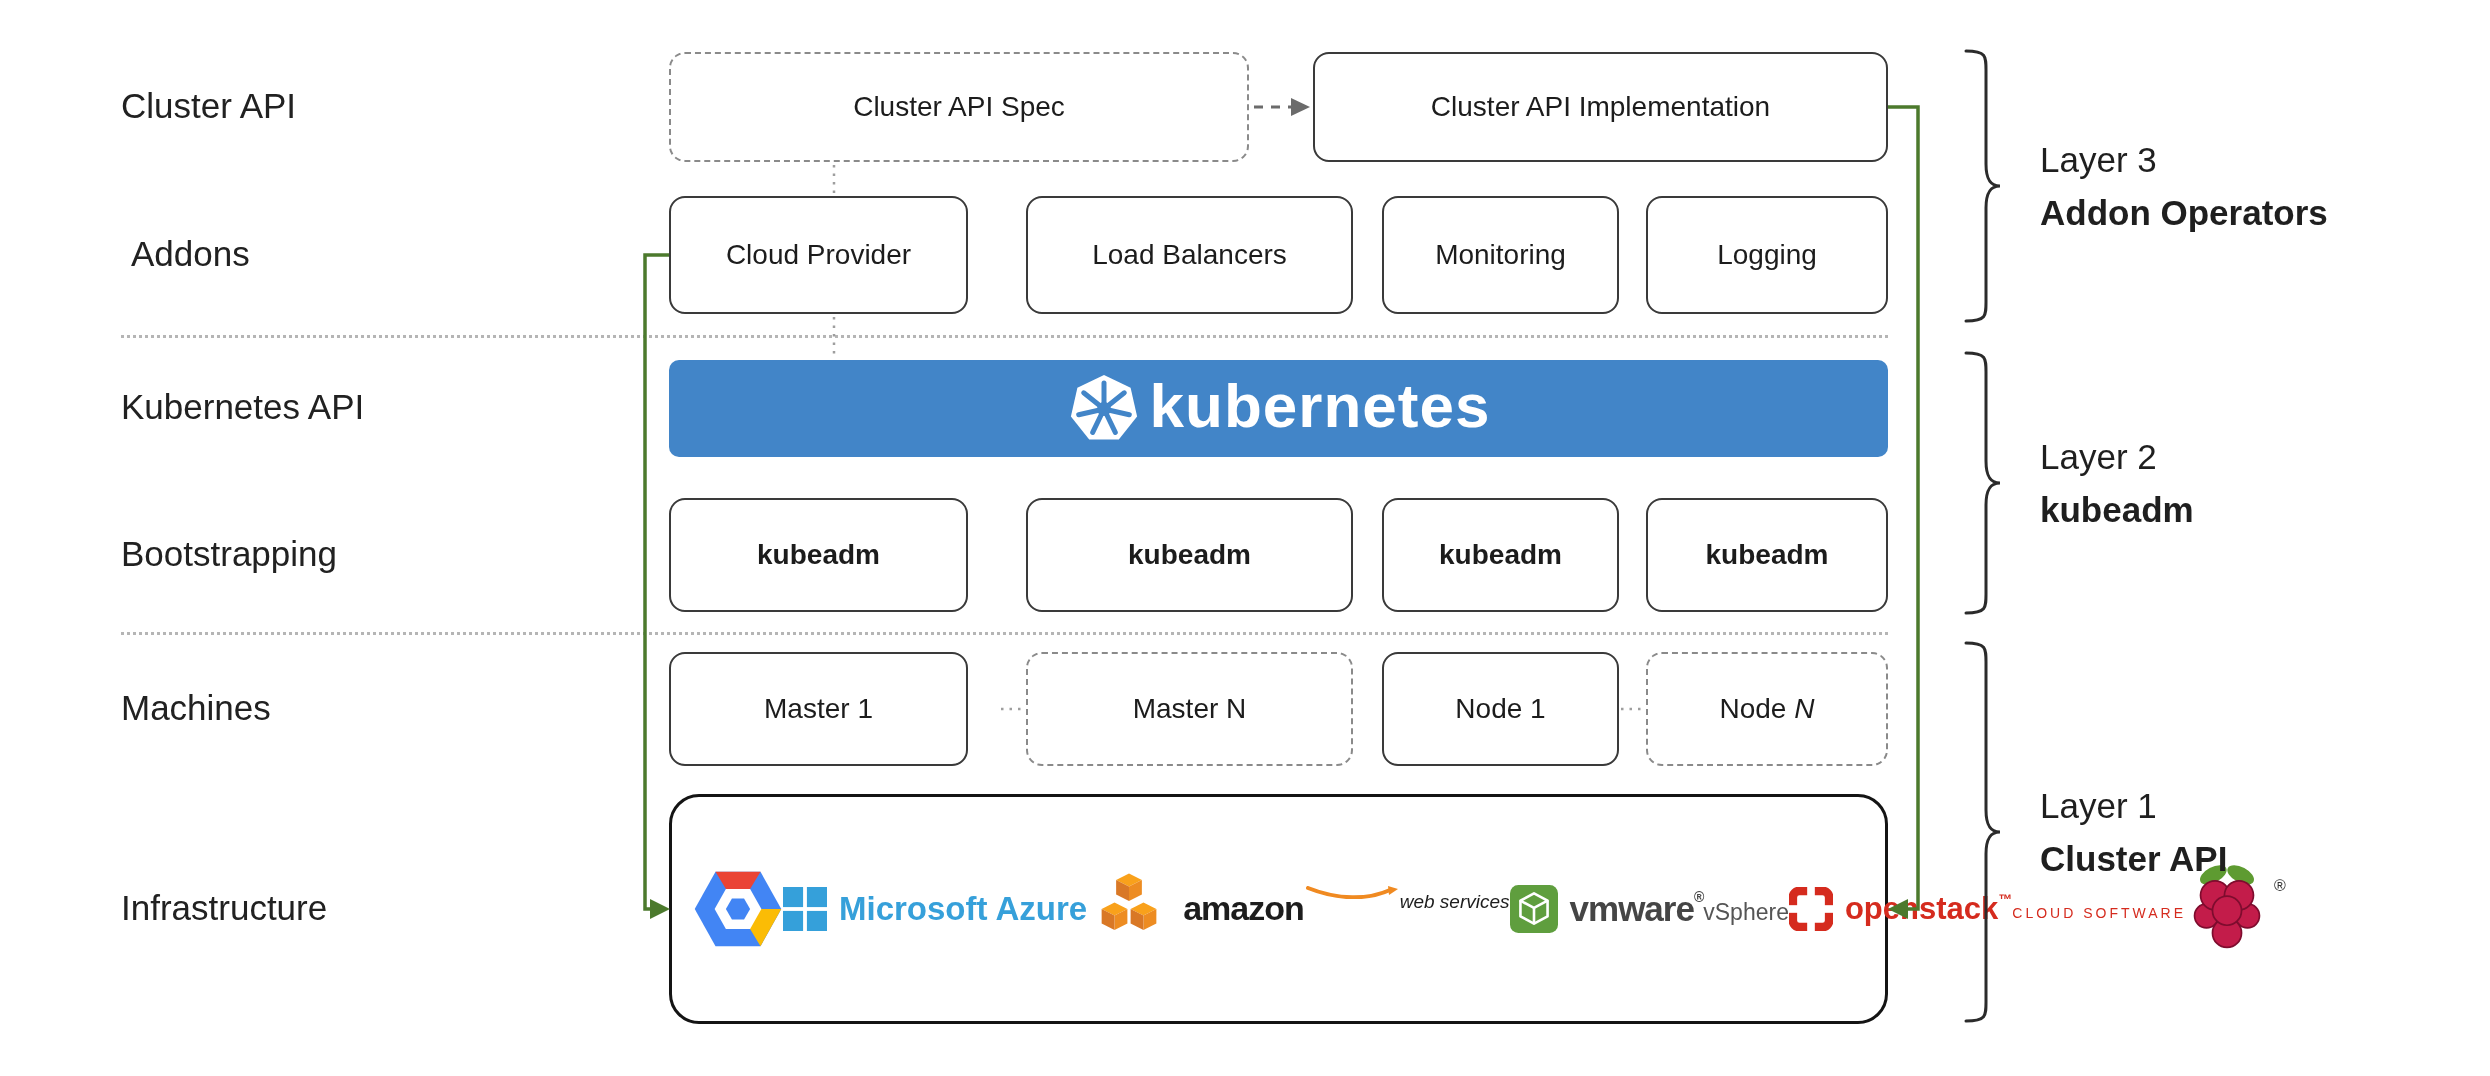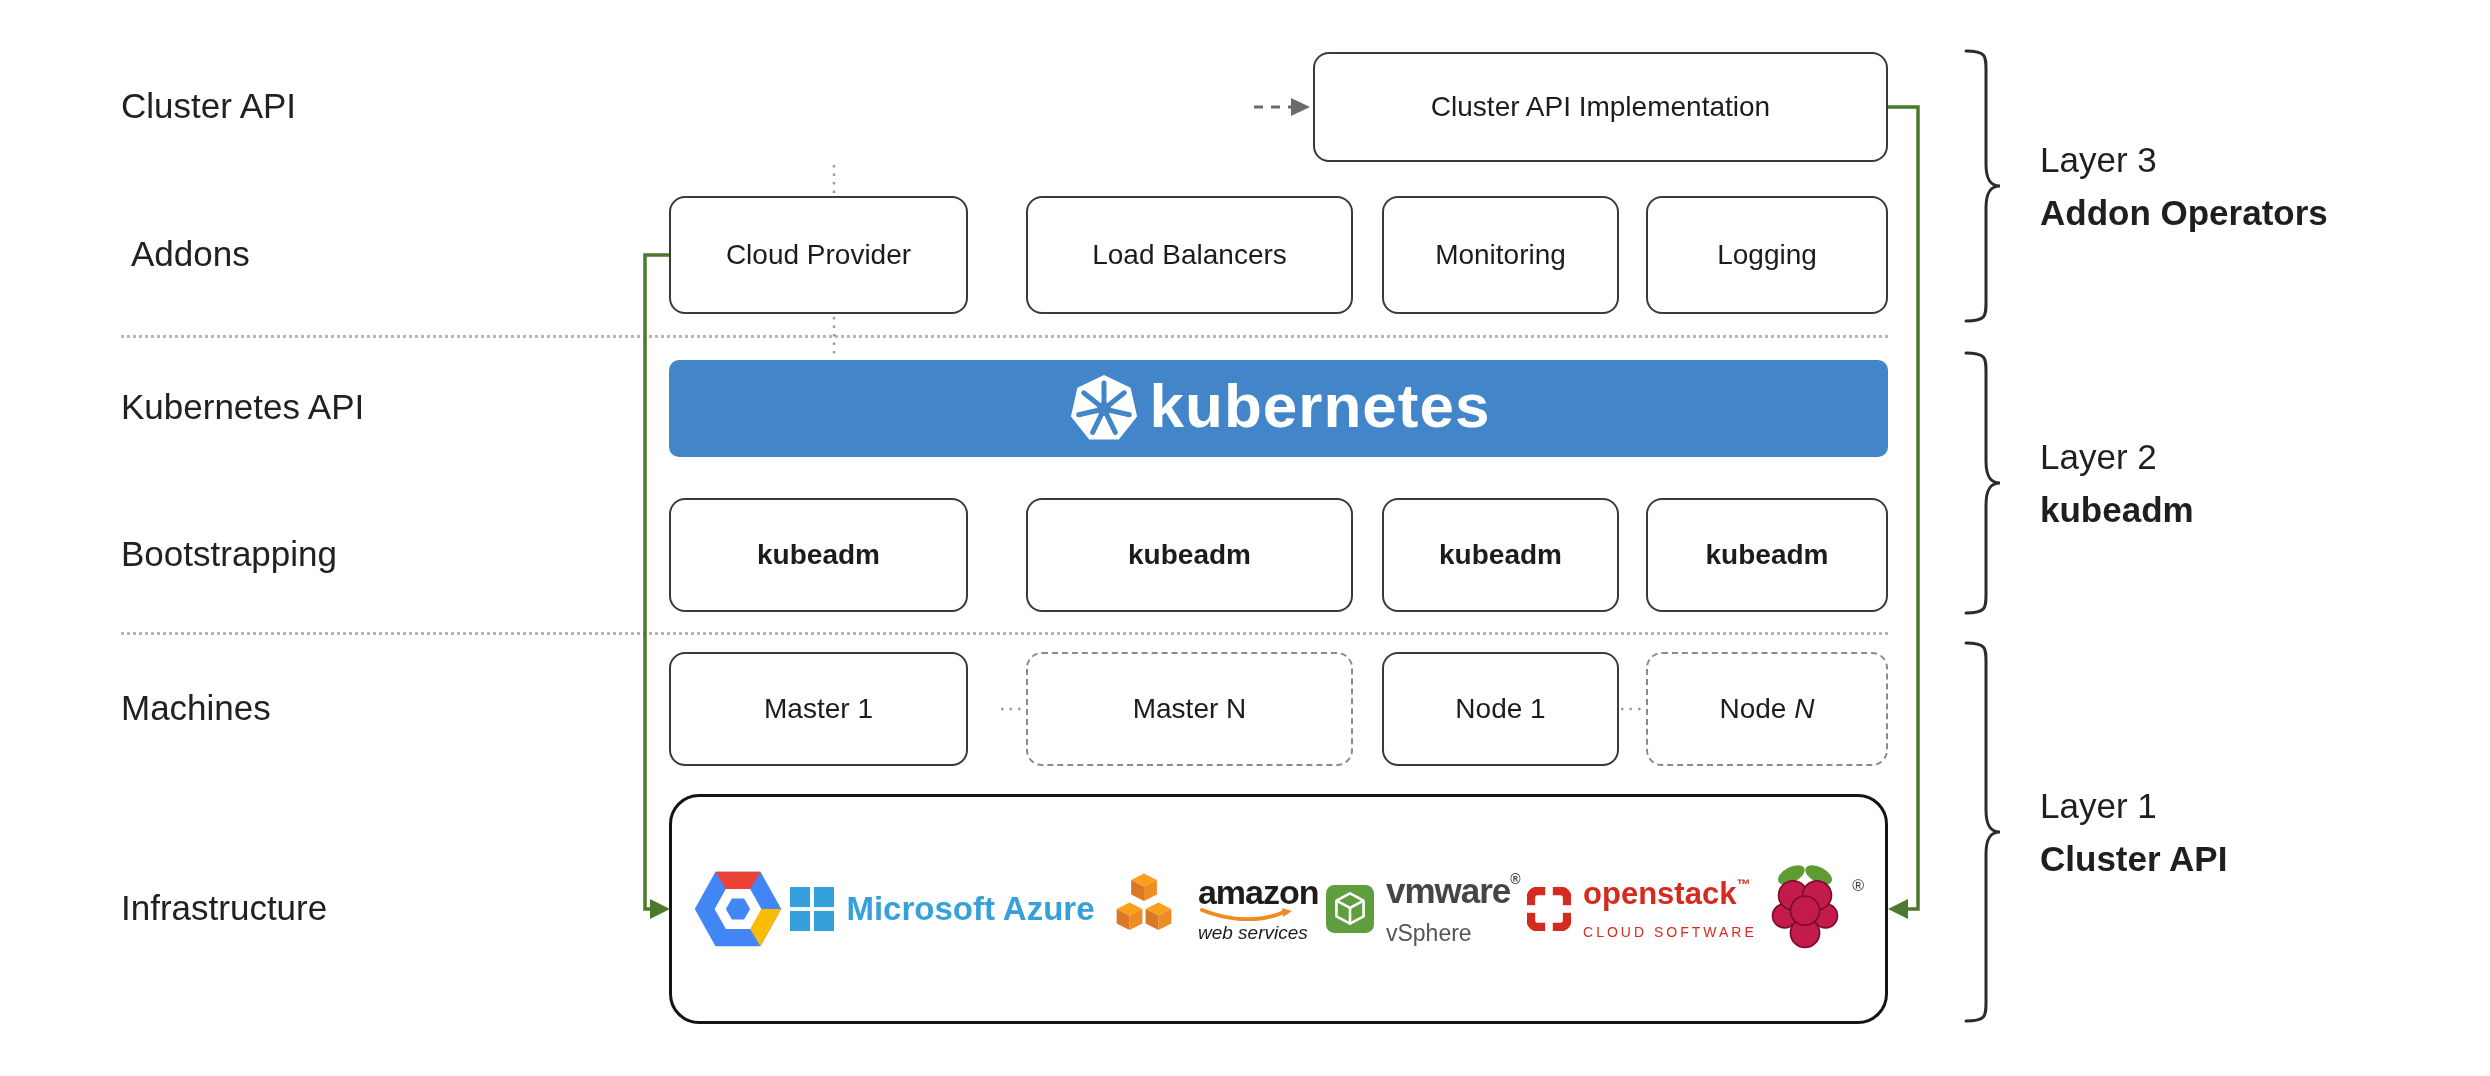--- a/index.html
+++ b/index.html
@@ -27,21 +27,21 @@
   
   .k8s-bar { position:absolute; left:669px; top:360px; width:1219px; height:97px; background:#4285C8;
              border-radius:10px; display:flex; align-items:center; justify-content:center; gap:9px; }
   .k8s-word { color:#fff; font-size:62px; font-weight:bold; letter-spacing:1px; padding-bottom:6px; }
 
   
   .infra-box { position:absolute; left:669px; top:794px; width:1219px; height:230px; background:#fff;
                border:3px solid #141414; border-radius:30px; display:flex; align-items:center;
                justify-content:space-between; padding:0 21px; }
   .logo { display:flex; align-items:center; gap:12px; white-space:nowrap; }
-  .logo-col { display:flex; flex-direction:column; align-items:flex-start; line-height:1.1; }
+  .logo-col { display:flex; align-items:flex-start; line-height:1.1; }
   .azure-text { font-size:33px; font-weight:600; color:#36A0DA; }
   .aws-text { font-size:34px; font-weight:bold; color:#1d1d1d; letter-spacing:-1px; }
   .aws-sub { font-size:19px; color:#1d1d1d; margin-top:2px;font-style:italic; }
   .vmware-text { font-size:35px; font-weight:bold; color:#454545; letter-spacing:-1px; }
   .vmware-sub { font-size:23px; color:#555; margin-top:10px; }
   .os-text { font-size:31px; font-weight:600; color:#D52B1E; }
   .os-sub { font-size:14px; color:#D52B1E; letter-spacing:3px; margin-top:14px; }
   .sup { font-size:14px; vertical-align:top; color:inherit; }
   .rpi-reg { font-size:16px; color:#333; align-self:flex-start; margin:16px 0 0 -6px; }
 
@@ -57,20 +57,23 @@
 
 <div class="canvas">
 
   <div class="row-label" style="top:86px">Cluster API</div>
   <div class="row-label" style="top:234px; left:131px">Addons</div>
   <div class="row-label" style="top:387px">Kubernetes API</div>
   <div class="row-label" style="top:534px">Bootstrapping</div>
   <div class="row-label" style="top:688px">Machines</div>
   <div class="row-label" style="top:888px">Infrastructure</div>
 
+  <div class="box dashed" style="left:669px; top:52px; width:580px; height:110px;">
+    <span>Cluster API Spec</span>
+  </div>
   <div class="box" style="left:1313px; top:52px; width:575px; height:110px;">
     <span>Cluster API Implementation</span>
   </div>
 
   <div class="box colA row2">
     <span>Cloud Provider</span>
   </div>
   <div class="box colB row2">
     <span>Load Balancers</span>
   </div>

